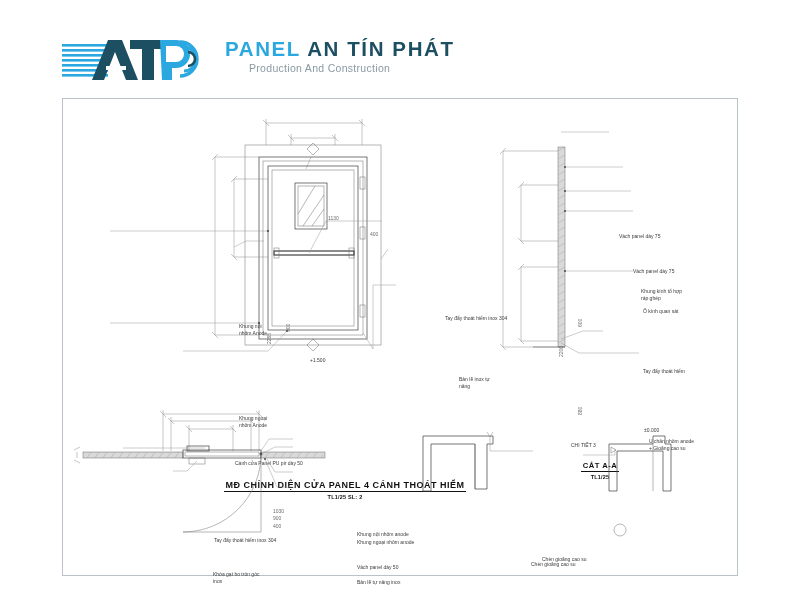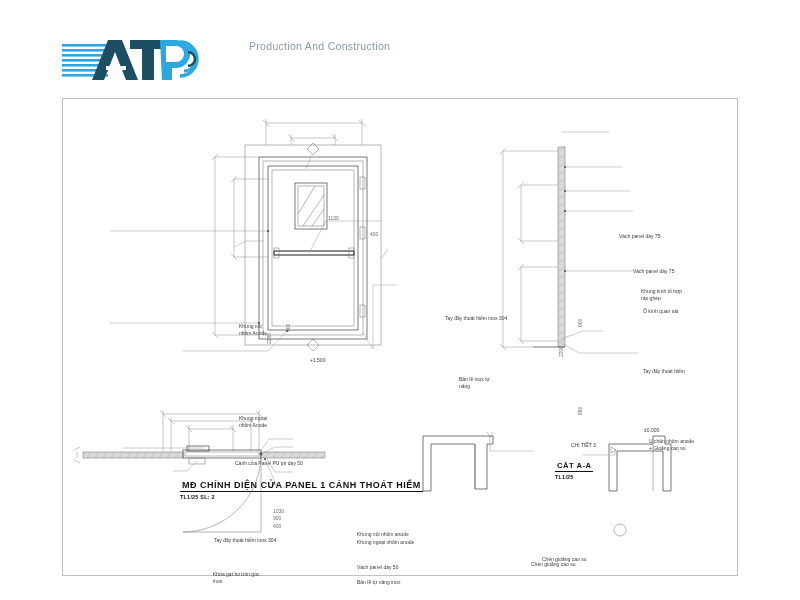--- a/index.html
+++ b/index.html
@@ -15,21 +15,21 @@
   .logo-main .c2{color:#1d4f63;}
   .logo-sub{font-size:10.5px;color:#8a9aa3;letter-spacing:.3px;margin-top:2px;white-space:nowrap;margin-left:24px;}
 
   
   #sheet{position:absolute;left:62px;top:98px;width:676px;height:478px;
          border:1px solid #b9c2c8;box-sizing:border-box;background:#fff;}
 
   
   .t{position:absolute;white-space:nowrap;font-size:5px;color:#3b3b3b;line-height:6.5px;}
   .t.lt{color:#6f6f6f;}
-  .cap{position:absolute;white-space:nowrap;font-weight:bold;text-align:left;color:#111;}
+  .cap{position:absolute;white-space:nowrap;font-weight:bold;text-align:center;color:#111;}
   .cap .ttl{font-size:9px;letter-spacing:.5px;border-bottom:1.3px solid #111;padding:0 2px 1px;display:inline-block;}
   .cap .scl{font-size:5.5px;font-weight:bold;margin-top:2px;letter-spacing:.2px;}
   .cap2 .ttl{font-size:7.6px;}
   svg{position:absolute;left:0;top:0;overflow:visible;}
   .lbl-line{stroke:#9a9a9a;stroke-width:.5;fill:none;}
   .dim{stroke:#8d8d8d;stroke-width:.5;fill:none;}
   .obj{stroke:#4a4a4a;stroke-width:.75;fill:none;}
   .obj-l{stroke:#6e6e6e;stroke-width:.5;fill:none;}
   .thick{stroke:#2e2e2e;stroke-width:1.1;fill:none;}
   .hatch{fill:#d9d9d9;}
@@ -53,20 +53,24 @@
       <rect x="44" y="30" width="20" height="4" fill="#ffffff"></rect>
       <path d="M68 4 L104 4 L104 13 L92 13 L92 44 L80 44 L80 13 L68 13 Z" fill="#1d4f63"></path>
       <path d="M98 4 L114 4 A14 14 0 0 1 114 32 L110 32 L110 44 L100 44 Z" fill="#2ba8e0"></path>
       <path d="M104 10 L114 10 A8 8 0 0 1 114 26 L104 26 Z" fill="#ffffff"></path>
       <path d="M118 6 A17 17 0 0 1 118 40" stroke="#2ba8e0" stroke-width="3.4" fill="none"></path>
       <path d="M122 11 A12 12 0 0 1 122 35" stroke="#2ba8e0" stroke-width="3" fill="none"></path>
       <path d="M126 16 A7 7 0 0 1 126 30" stroke="#1d4f63" stroke-width="2.6" fill="none"></path>
     </svg>
   </div>
   <div id="logo-text">
+    <div class="logo-main">
+      <span class="c1">PANEL</span>
+      <span class="c2">AN TÍN PHÁT</span>
+    </div>
     <div class="logo-sub">Production And Construction</div>
   </div>
 </div>
 
 <div id="sheet">
 
   <div>
     <svg width="676" height="478">
 
       <line class="dim" x1="203" y1="24" x2="299" y2="24"></line>
@@ -138,21 +142,21 @@
     <div class="t" style="left:176px;top:224px;white-space:pre;">Khung nội
 nhôm Anode</div>
     <div class="t" style="left:176px;top:316px;white-space:pre;">Khung ngoại
 nhôm Anode</div>
     <div class="t" style="left:172px;top:361px;">Cánh cửa Panel PU pir dày 50</div>
     <div class="t" style="left:382px;top:216px;">Tay đẩy thoát hiểm inox 304</div>
     <div class="t" style="left:396px;top:277px;white-space:pre;">Bản lề inox tự
 nâng</div>
 
     <div class="cap" style="left:117px;top:375px;width:330px;">
-      <span class="ttl">MĐ CHÍNH DIỆN CỬA PANEL 1 CÁNH THOÁT HIỂM</span>
+      <span class="ttl">MĐ CHÍNH DIỆN CỬA PANEL 4 CÁNH THOÁT HIỂM</span>
       <div class="scl">TL1/25  SL: 2</div>
     </div>
   </div>
 
   <div>
     <svg width="676" height="478">
 
       <rect class="hatch" x="495" y="48" width="7" height="200" stroke="#6e6e6e" stroke-width=".5"></rect>
       <g stroke="#9a9a9a" stroke-width=".4">
         <line x1="495" y1="52" x2="502" y2="48"></line>

